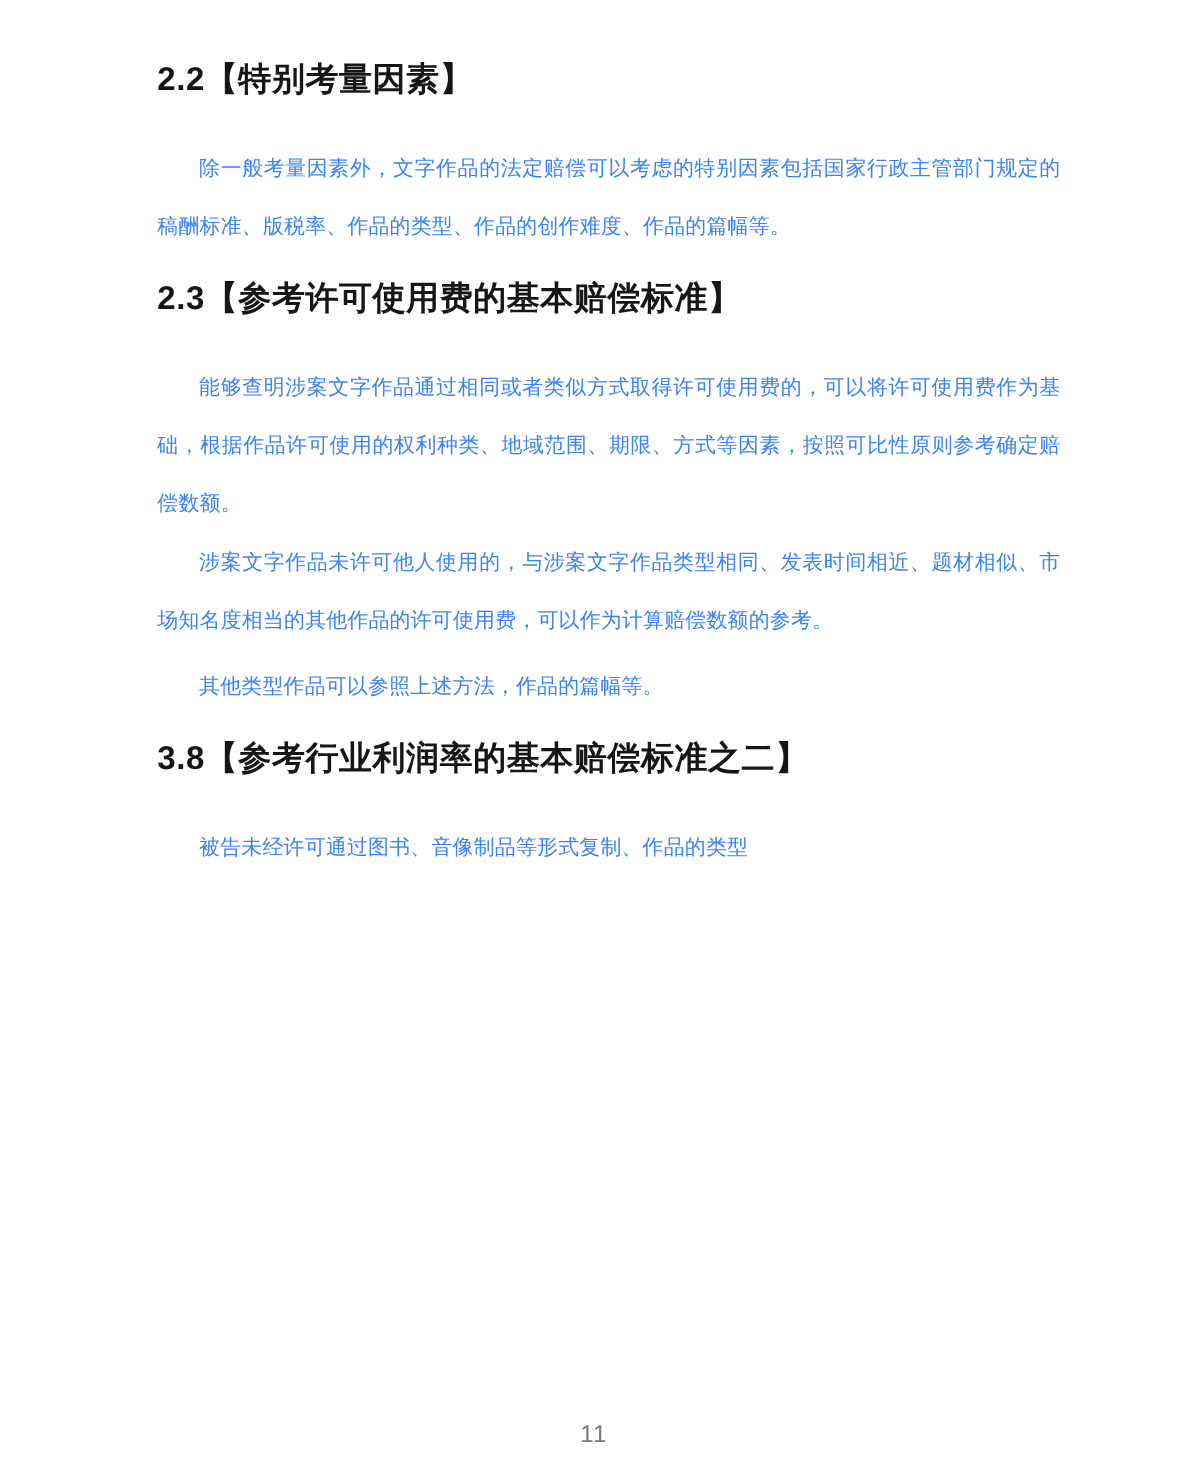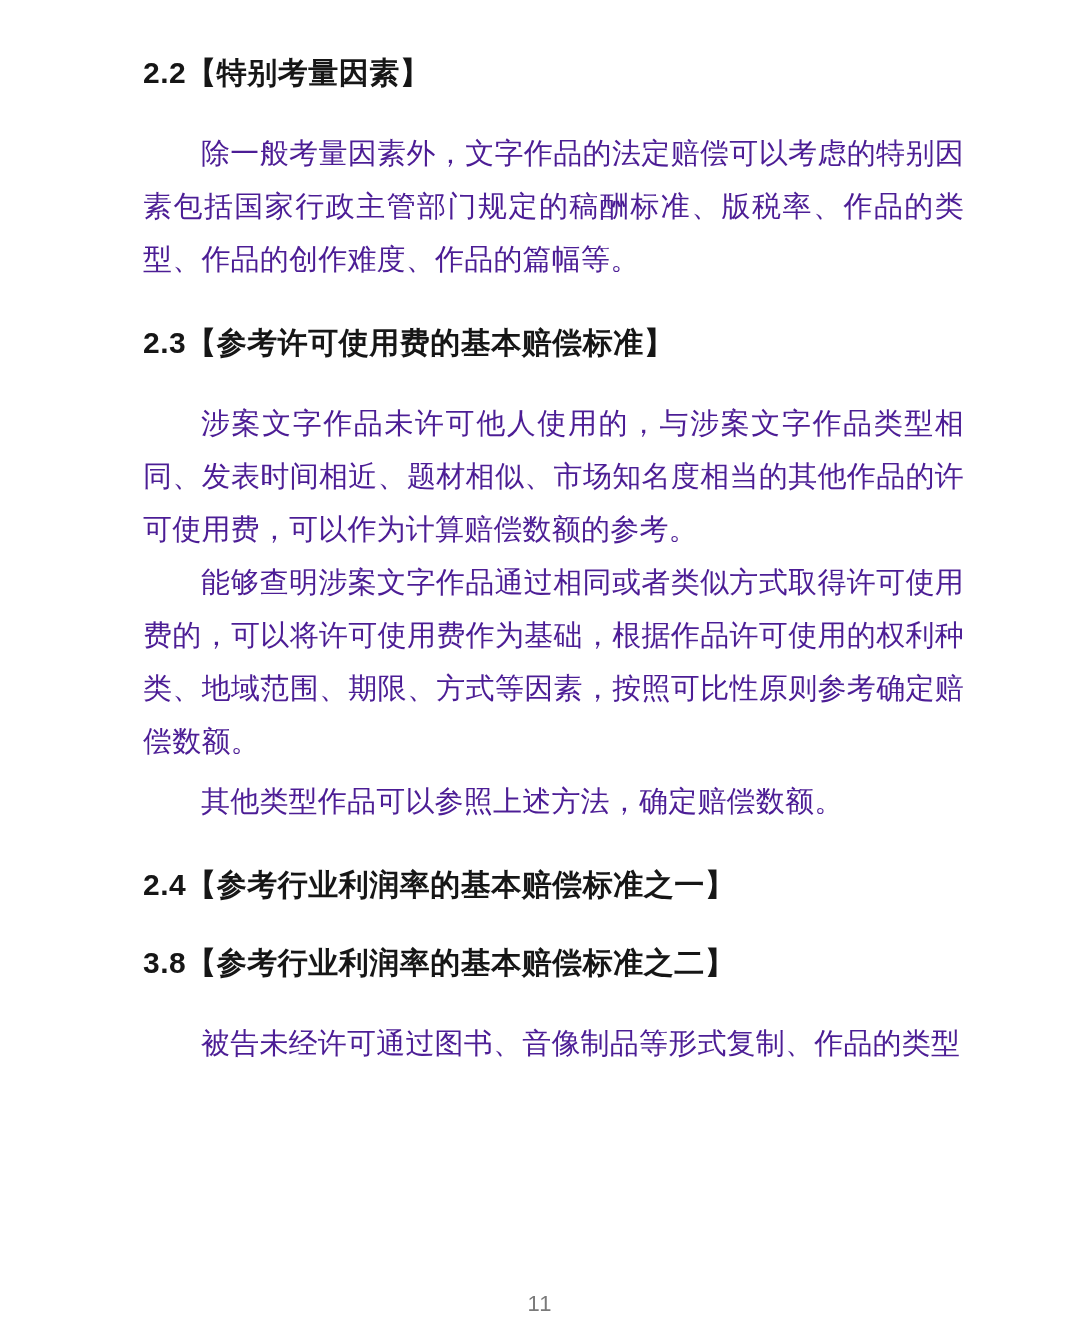--- a/index.html
+++ b/index.html
@@ -22,36 +22,36 @@
     height: 1334px;
     box-sizing: border-box;
     padding: 52px 116px 0 143px;
     background: #ffffff;
     border-radius: 17px;
   }
   section.doc-section {
     margin: 0;
   }
   section.doc-section + section.doc-section {
-    margin-top: 36px;
+    margin-top: 18px;
   }
   h2.sec-heading {
     margin: 0 0 33px 0;
     font-size: 30px;
     line-height: 42px;
     font-weight: 700;
     color: #161616;
     letter-spacing: 0.5px;
     white-space: nowrap;
   }
   p.body-para {
     margin: 0;
-    font-size: 29px;
+    font-size: 19px;
     line-height: 53px;
-    color: #4c1d95;
+    color: #3b82f6;
     text-align: justify;
     text-indent: 2em;
     letter-spacing: 0.2px;
   }
   p.body-para.para-gap {
     margin-top: 7px;
   }
   .page-number {
     position: absolute;
     bottom: 16px;
@@ -69,27 +69,26 @@
 
 <div class="page">
 
   <section class="doc-section">
     <h2 class="sec-heading">2.2【特别考量因素】</h2>
     <p class="body-para">除一般考量因素外，文字作品的法定赔偿可以考虑的特别因素包括国家行政主管部门规定的稿酬标准、版税率、作品的类型、作品的创作难度、作品的篇幅等。</p>
   </section>
 
   <section class="doc-section">
     <h2 class="sec-heading">2.3【参考许可使用费的基本赔偿标准】</h2>
+    <p class="body-para">能够查明涉案文字作品通过相同或者类似方式取得许可使用费的，可以将许可使用费作为基础，根据作品许可使用的权利种类、地域范围、期限、方式等因素，按照可比性原则参考确定赔偿数额。</p>
     <p class="body-para">涉案文字作品未许可他人使用的，与涉案文字作品类型相同、发表时间相近、题材相似、市场知名度相当的其他作品的许可使用费，可以作为计算赔偿数额的参考。</p>
-    <p class="body-para">能够查明涉案文字作品通过相同或者类似方式取得许可使用费的，可以将许可使用费作为基础，根据作品许可使用的权利种类、地域范围、期限、方式等因素，按照可比性原则参考确定赔偿数额。</p>
-    <p class="body-para para-gap">其他类型作品可以参照上述方法，确定赔偿数额。</p>
+    <p class="body-para para-gap">其他类型作品可以参照上述方法，作品的篇幅等。</p>
   </section>
 
   <section class="doc-section">
-    <h2 class="sec-heading">2.4【参考行业利润率的基本赔偿标准之一】</h2>
   </section>
 
   <section class="doc-section">
     <h2 class="sec-heading">3.8【参考行业利润率的基本赔偿标准之二】</h2>
     <p class="body-para">被告未经许可通过图书、音像制品等形式复制、作品的类型</p>
   </section>
 
   <div class="page-number">11</div>
 
 </div>

